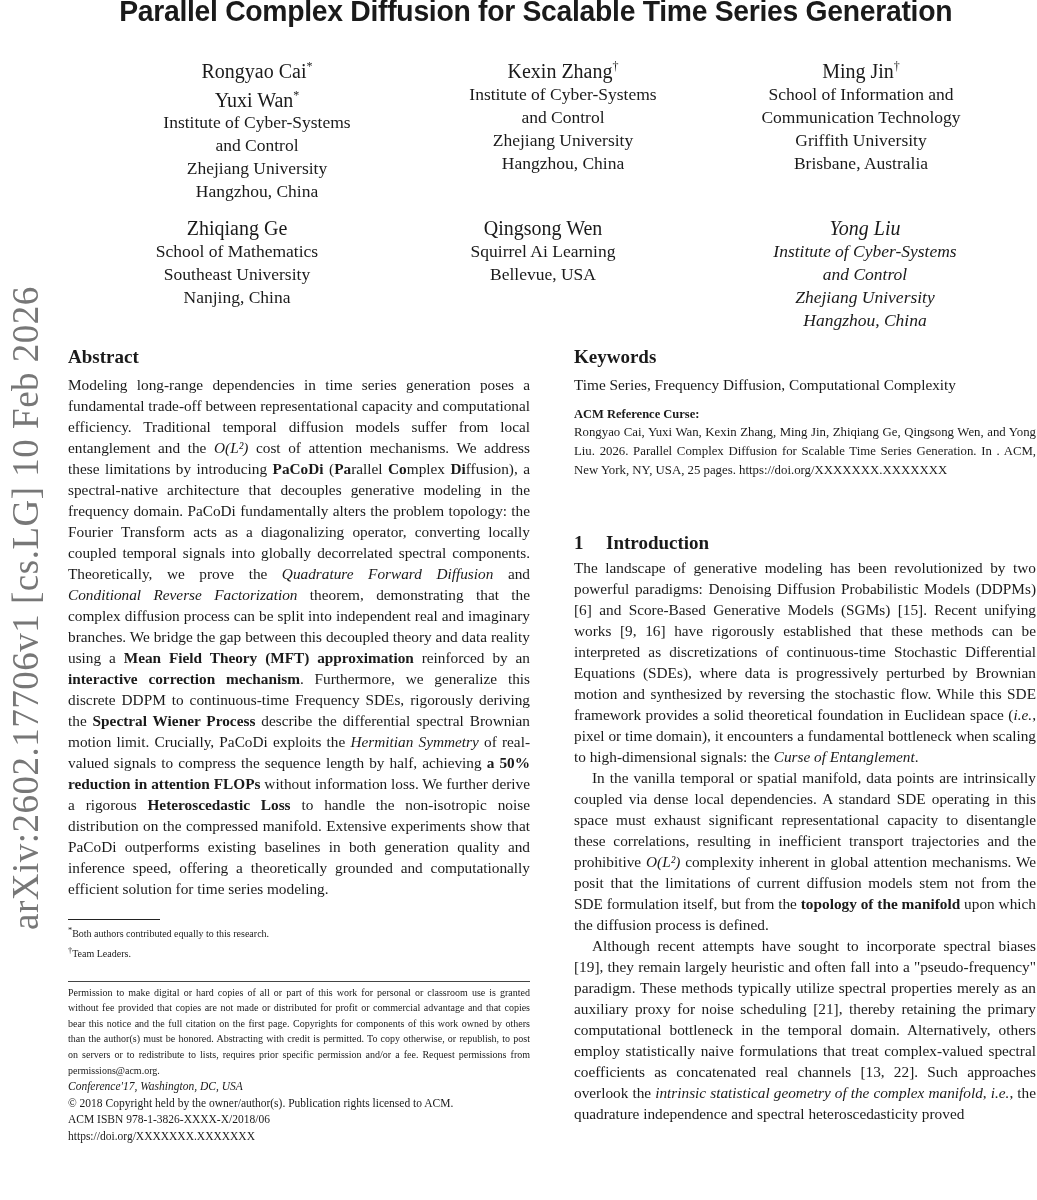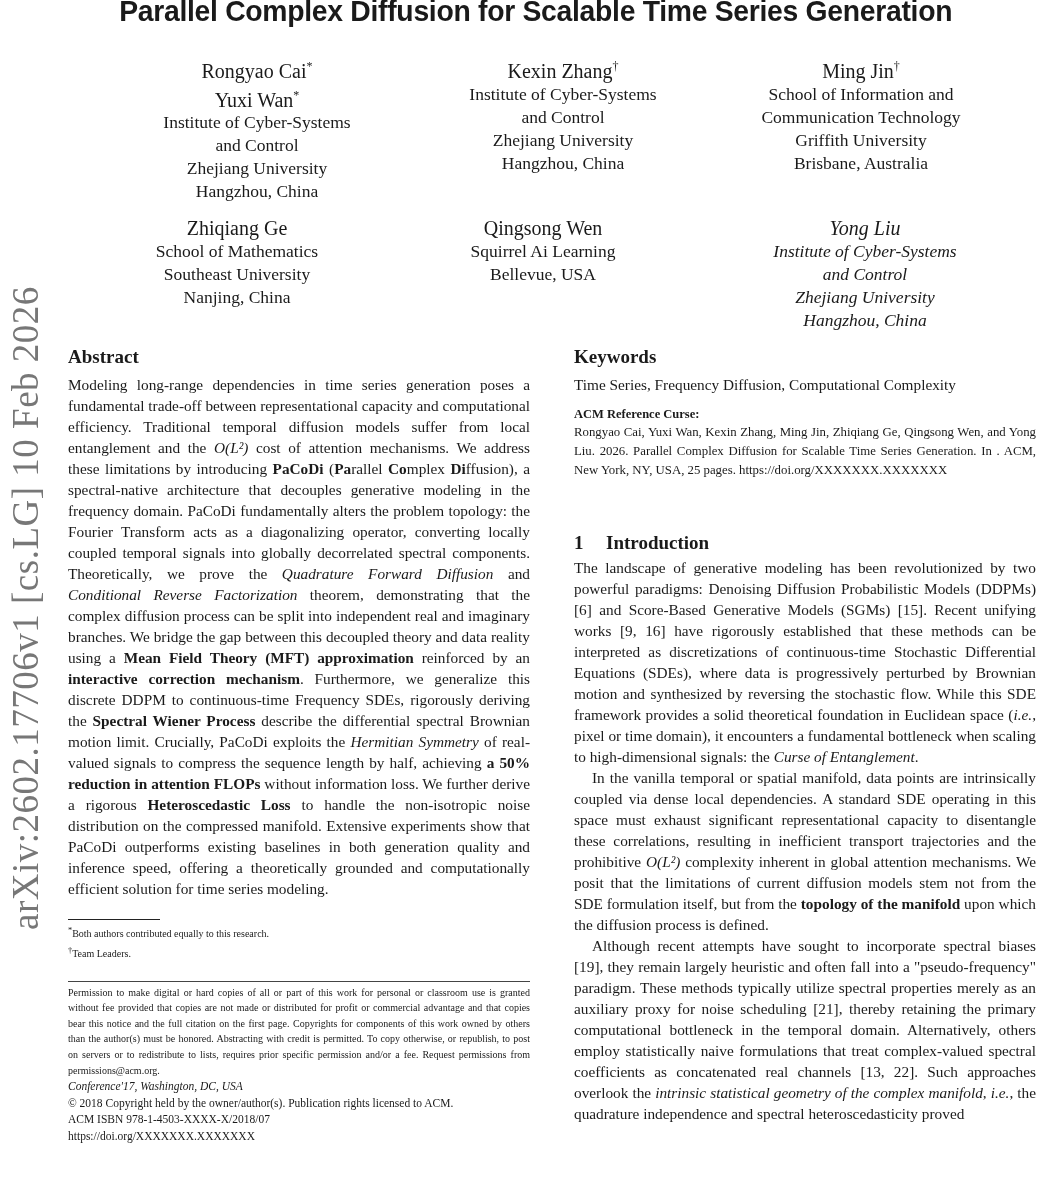--- a/index.html
+++ b/index.html
@@ -99,21 +99,21 @@
   <div class="fnrule" style="margin-top:20px;"></div>
   <div class="fn">
     <div><sup>*</sup><span>Both authors contributed equally to this research.</span></div>
     <div><sup>†</sup><span>Team Leaders.</span></div>
   </div>
 
   <div class="permrule"></div>
   <p class="perm">Permission to make digital or hard copies of all or part of this work for personal or classroom use is granted without fee provided that copies are not made or distributed for profit or commercial advantage and that copies bear this notice and the full citation on the first page. Copyrights for components of this work owned by others than the author(s) must be honored. Abstracting with credit is permitted. To copy otherwise, or republish, to post on servers or to redistribute to lists, requires prior specific permission and/or a fee. Request permissions from permissions@acm.org.</p>
   <div class="small"><i>Conference'17, Washington, DC, USA</i></div>
   <div class="small">© 2018 Copyright held by the owner/author(s). Publication rights licensed to ACM.</div>
-  <div class="small">ACM ISBN 978-1-4503-XXXX-X/2018/07</div>
+  <div class="small">ACM ISBN 978-1-3826-XXXX-X/2018/06</div>
   <div class="small">https://doi.org/XXXXXXX.XXXXXXX</div>
 </div>
 
 <div class="col col-right">
   <h2>Keywords</h2>
   <div class="keywords-text">Time Series, Frequency Diffusion, Computational Complexity</div>
 
   <div class="acm-h">ACM Reference Curse:</div>
   <p class="acm">Rongyao Cai, Yuxi Wan, Kexin Zhang, Ming Jin, Zhiqiang Ge, Qingsong Wen, and Yong Liu. 2026. Parallel Complex Diffusion for Scalable Time Series Generation. In . ACM, New York, NY, USA, 25 pages. https://doi.org/XXXXXXX.XXXXXXX</p>
 

